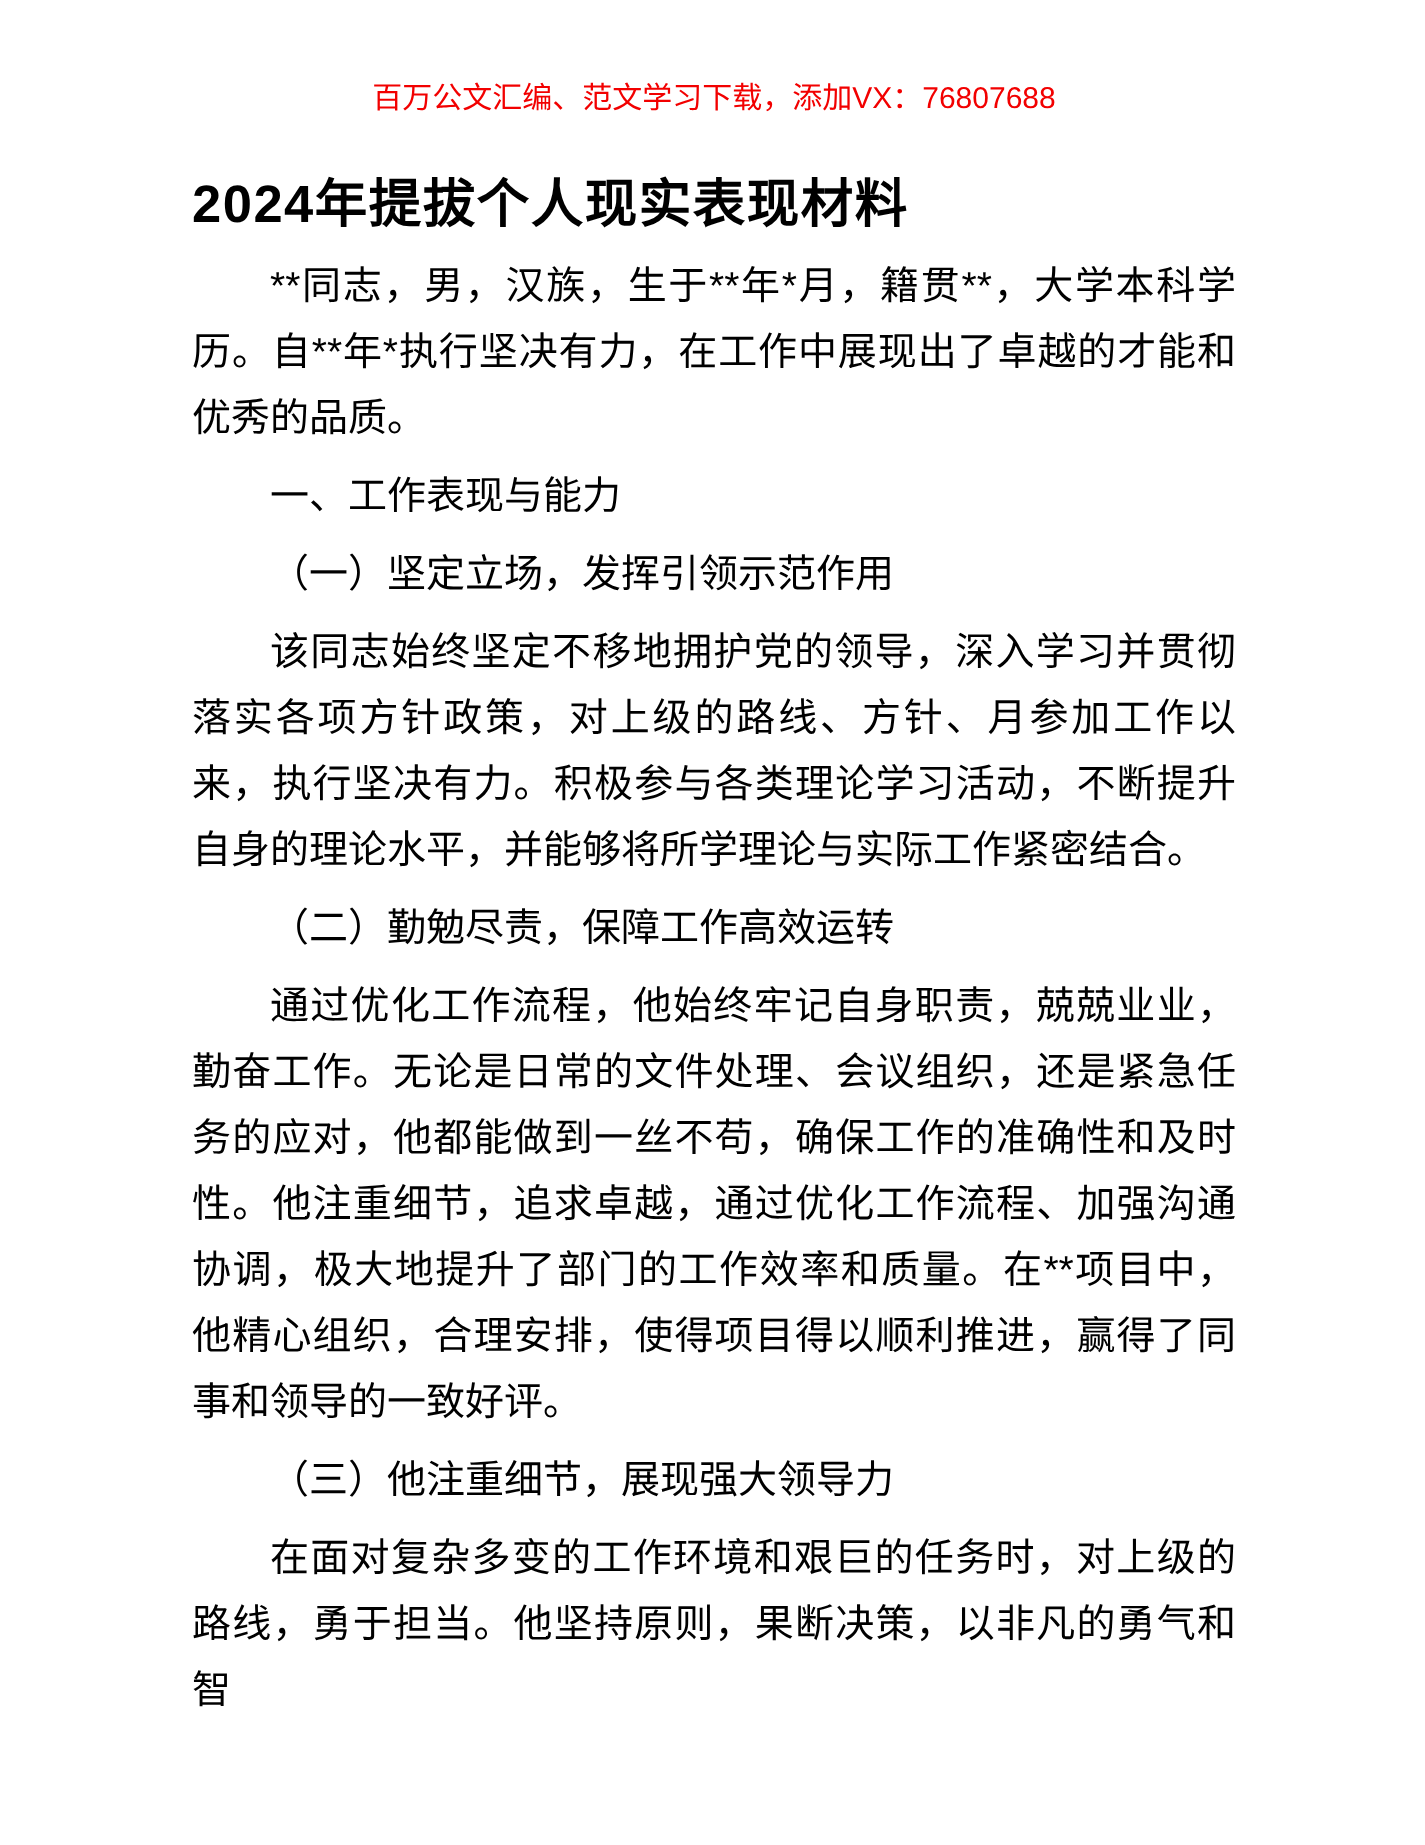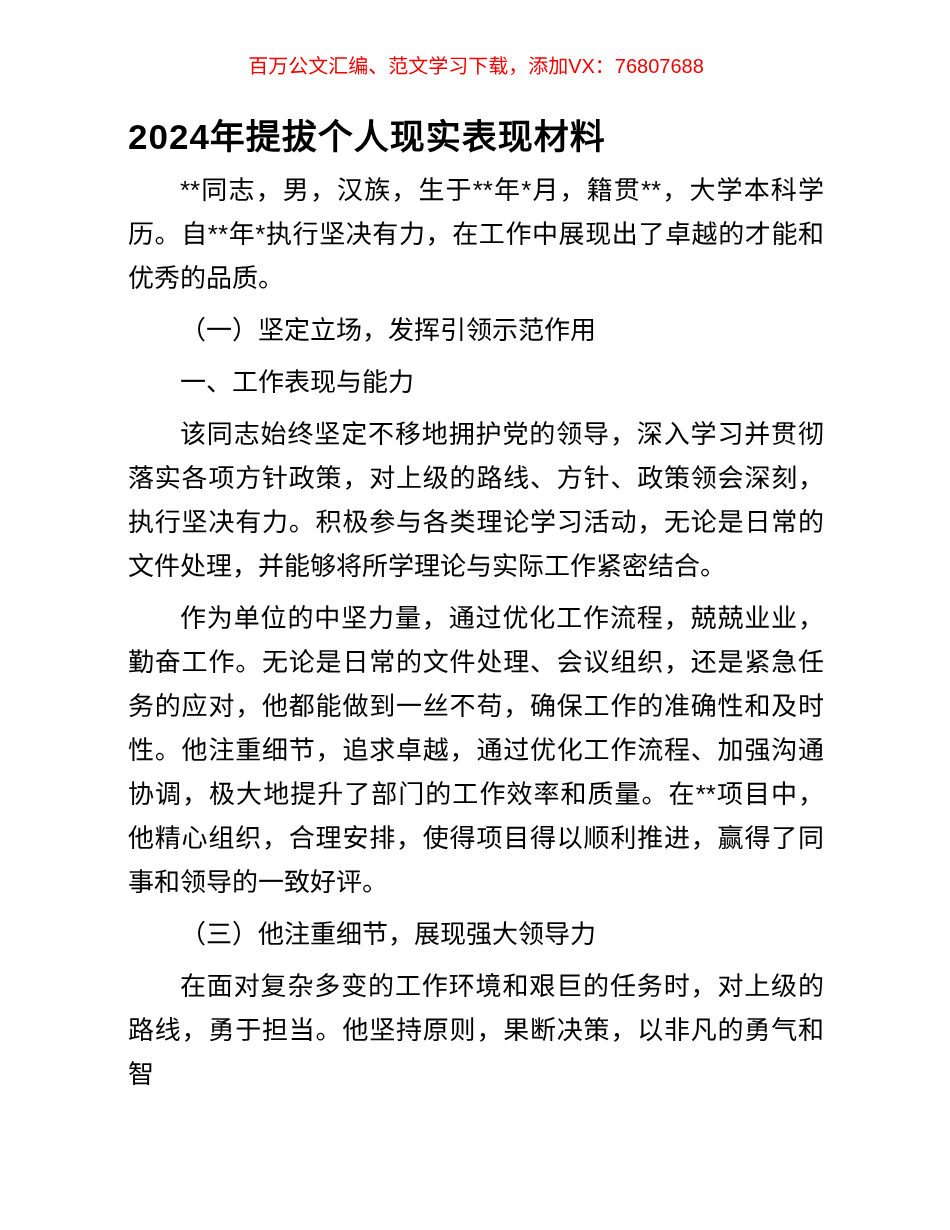--- a/index.html
+++ b/index.html
@@ -55,25 +55,26 @@
 </head>
 <body>
 
 <div class="page">
   <div class="notice">百万公文汇编、范文学习下载，添加VX：76807688</div>
 
   <h1 class="title">2024年提拔个人现实表现材料</h1>
 
   <p class="para">**同志，男，汉族，生于**年*月，籍贯**，大学本科学历。自**年*执行坚决有力，在工作中展现出了卓越的才能和优秀的品质。</p>
 
+  <p class="heading">一、工作表现与能力</p>
+
   <p class="heading">（一）坚定立场，发挥引领示范作用</p>
 
-  <p class="heading">一、工作表现与能力</p>
+  <p class="para">该同志始终坚定不移地拥护党的领导，深入学习并贯彻落实各项方针政策，对上级的路线、方针、月参加工作以来，执行坚决有力。积极参与各类理论学习活动，不断提升自身的理论水平，并能够将所学理论与实际工作紧密结合。</p>
 
-  <p class="para">该同志始终坚定不移地拥护党的领导，深入学习并贯彻落实各项方针政策，对上级的路线、方针、政策领会深刻，执行坚决有力。积极参与各类理论学习活动，无论是日常的文件处理，并能够将所学理论与实际工作紧密结合。</p>
+  <p class="heading">（二）勤勉尽责，保障工作高效运转</p>
 
-
-  <p class="para">作为单位的中坚力量，通过优化工作流程，兢兢业业，勤奋工作。无论是日常的文件处理、会议组织，还是紧急任务的应对，他都能做到一丝不苟，确保工作的准确性和及时性。他注重细节，追求卓越，通过优化工作流程、加强沟通协调，极大地提升了部门的工作效率和质量。在**项目中，他精心组织，合理安排，使得项目得以顺利推进，赢得了同事和领导的一致好评。</p>
+  <p class="para">通过优化工作流程，他始终牢记自身职责，兢兢业业，勤奋工作。无论是日常的文件处理、会议组织，还是紧急任务的应对，他都能做到一丝不苟，确保工作的准确性和及时性。他注重细节，追求卓越，通过优化工作流程、加强沟通协调，极大地提升了部门的工作效率和质量。在**项目中，他精心组织，合理安排，使得项目得以顺利推进，赢得了同事和领导的一致好评。</p>
 
   <p class="heading">（三）他注重细节，展现强大领导力</p>
 
   <p class="para">在面对复杂多变的工作环境和艰巨的任务时，对上级的路线，勇于担当。他坚持原则，果断决策，以非凡的勇气和智</p>
 </div>
 
 </body></html>

